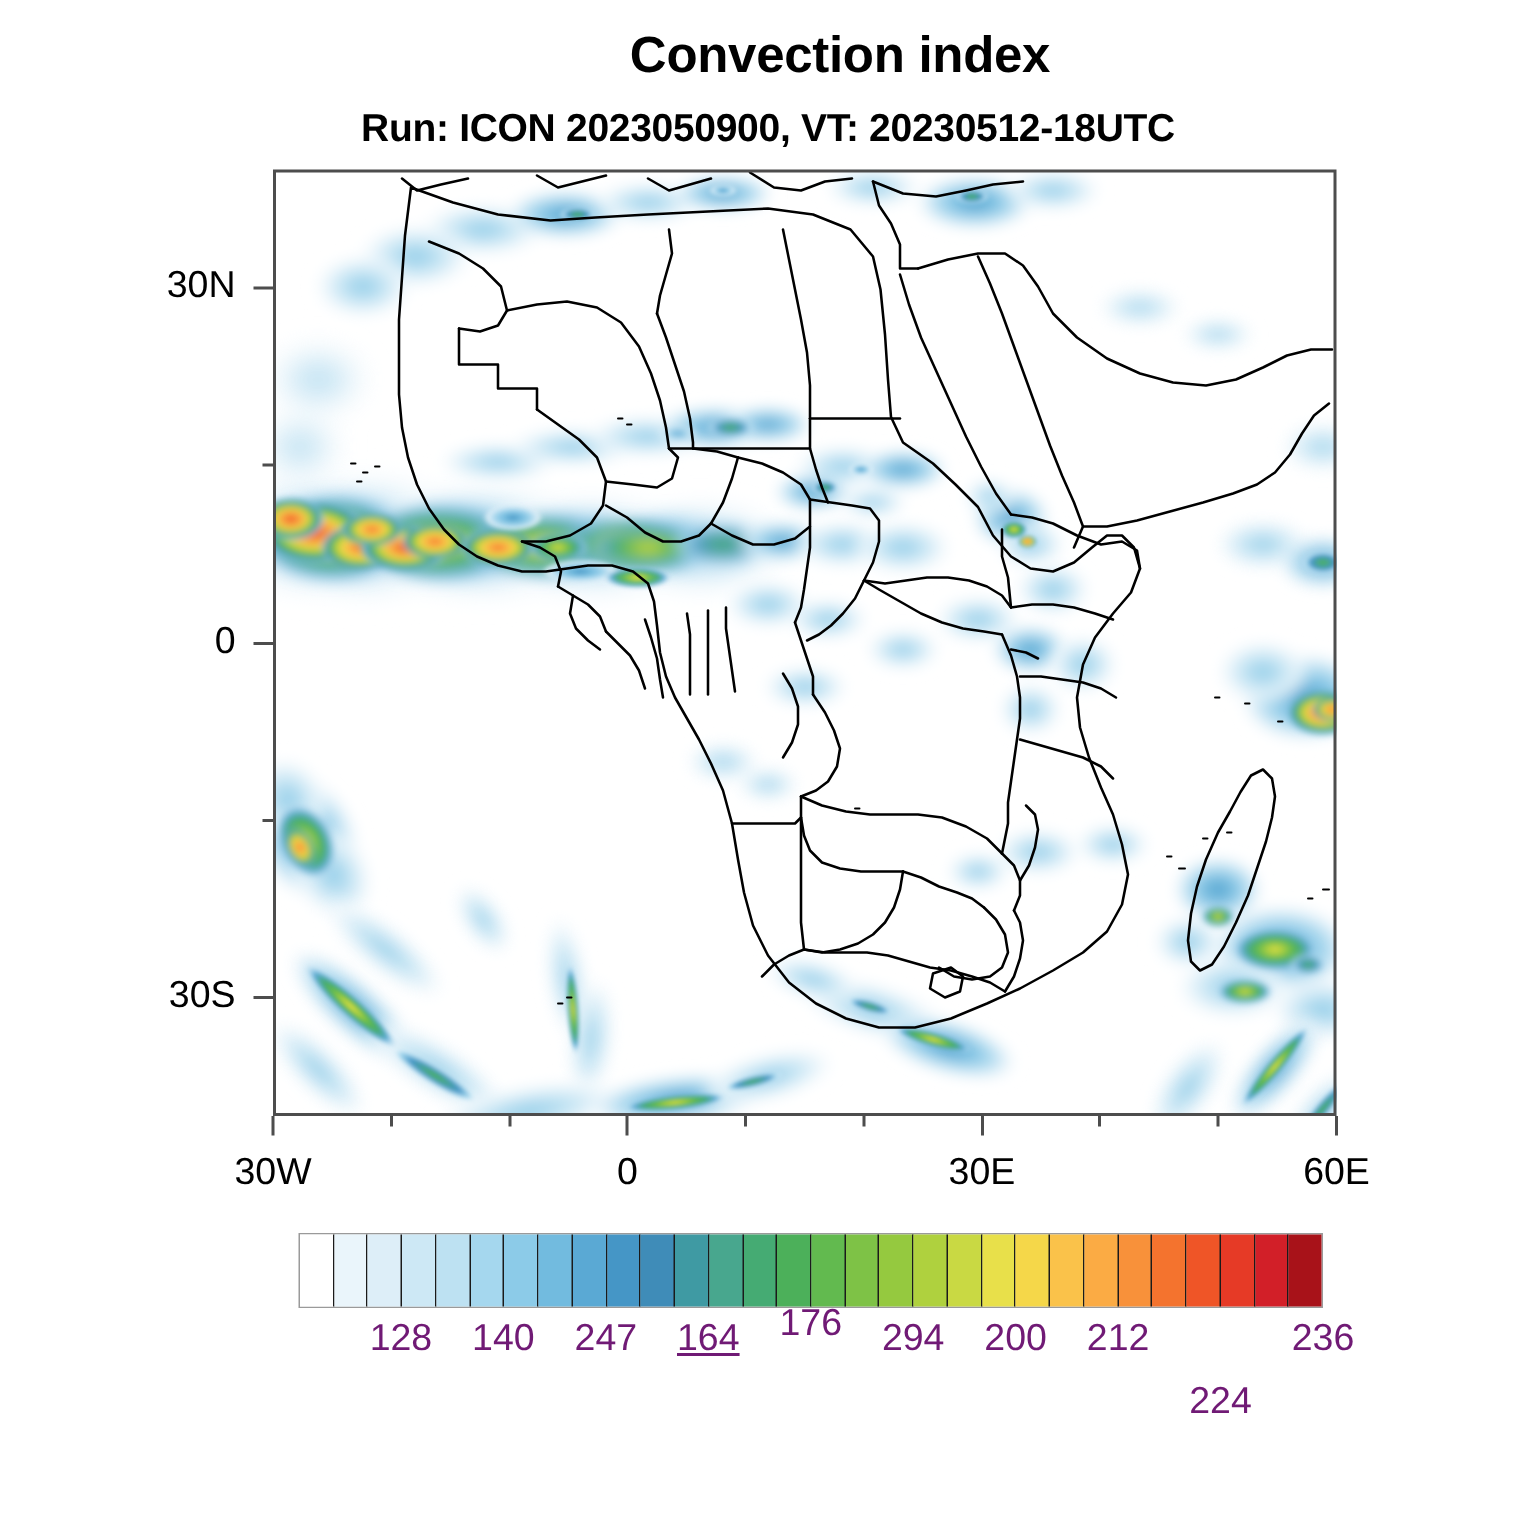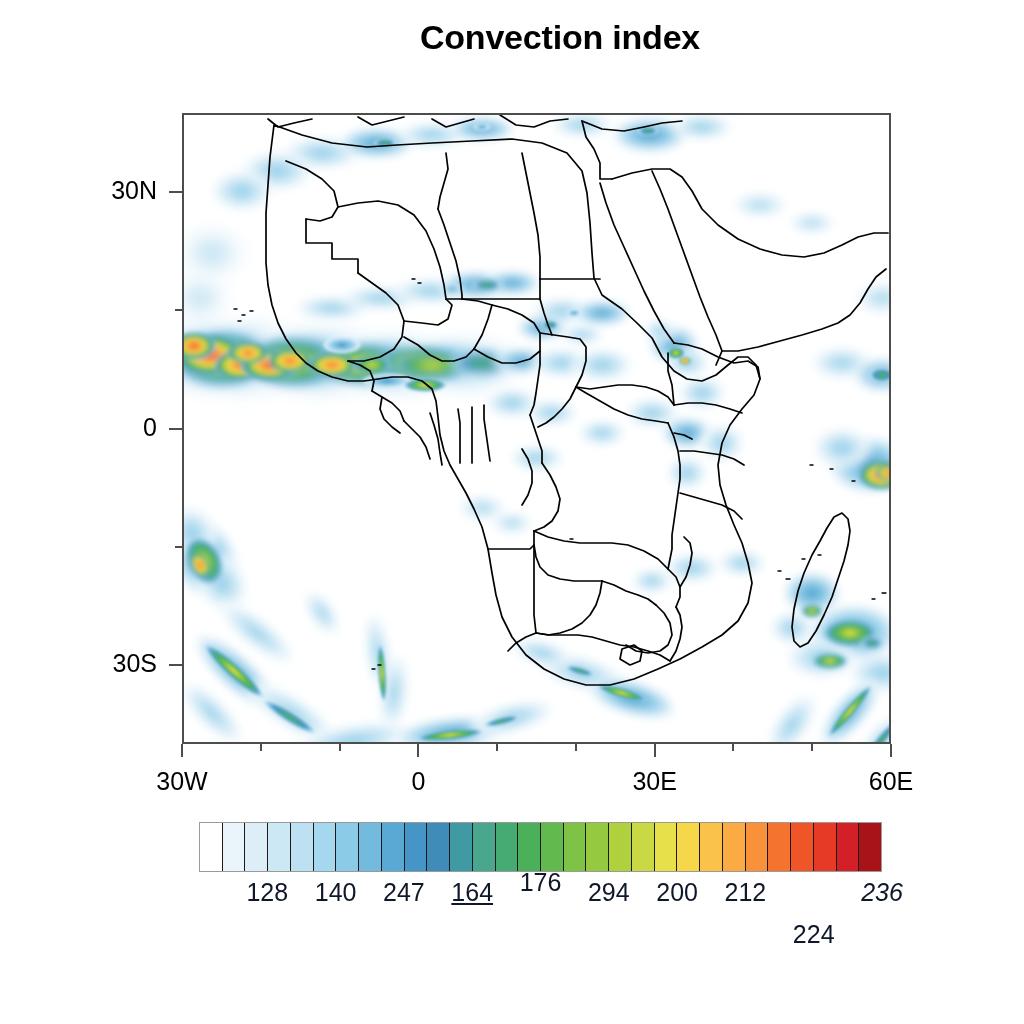--- a/index.html
+++ b/index.html
@@ -89,31 +89,32 @@
   .cb-cell {
     flex: 1 1 0;
     height: 100%;
     border-right: 1px solid #1a1a1a;
     box-sizing: border-box;
   }
   .cb-cell:last-child { border-right: none; }
   .cb-label {
     position: absolute;
     font-size: 25px;
-    color: #0f172a;
+    color: #701a75;
     text-align: center;
     white-space: nowrap;
   }
 </style>
 </head>
 <body>
 
 <div id="page">
 
   <div id="title">Convection index</div>
+  <div id="subtitle">Run: ICON 2023050900,  VT: 20230512-18UTC</div>
 
   <div id="plot-wrap">
     <svg id="map-svg" viewBox="0 0 709 631" preserveAspectRatio="none">
       <defs>
         <clipPath id="plotclip">
             <rect x="0" y="0" width="709" height="631"></rect>
           </clipPath>
 
         <filter id="soft" x="-40%" y="-40%" width="180%" height="180%">
           <feGaussianBlur stdDeviation="5"></feGaussianBlur>
@@ -679,16 +680,16 @@
       </div>
   <div class="cb-label" style="left: 18.3px; top: 56px; width: 100px;">128</div>
       <div class="cb-label" style="left: 86.6px; top: 56px; width: 100px;">140</div>
       <div class="cb-label" style="left: 154.9px; top: 56px; width: 100px;">247</div>
       <div class="cb-label" style="left: 223.2px; top: 56px; width: 100px; text-decoration: underline;">164</div>
       <div class="cb-label" style="left: 291.5px; top: 46px; width: 100px;">176</div>
       <div class="cb-label" style="left: 359.8px; top: 56px; width: 100px;">294</div>
       <div class="cb-label" style="left: 428.1px; top: 56px; width: 100px;">200</div>
       <div class="cb-label" style="left: 496.4px; top: 56px; width: 100px;">212</div>
       <div class="cb-label" style="left: 564.7px; top: 56px; width: 100px; margin-top: 42px;">224</div>
-      <div class="cb-label" style="left: 633px; top: 56px; width: 100px; font-style: italic;">236</div>
+      <div class="cb-label" style="left: 633px; top: 56px; width: 100px;">236</div>
     </div>
 
 </div>
 
 </body></html>

